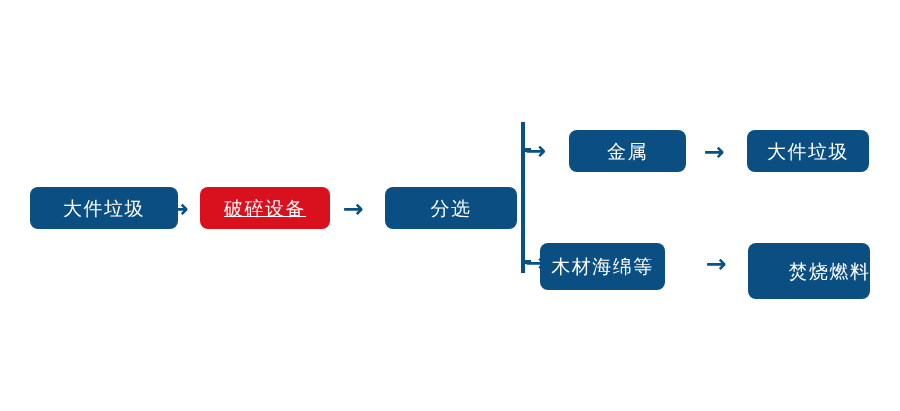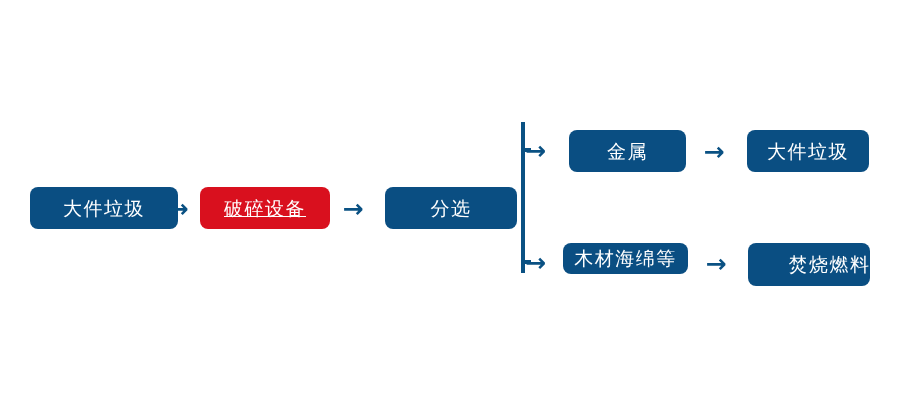--- a/index.html
+++ b/index.html
@@ -79,23 +79,23 @@
   #branch-arrow-bot{ left: 525px; top: 248px; width: 34px;  height: 28px; }
   #branch-stub-top { left: 521px; top: 148px; width: 10px;  height: 4px; }
   #branch-stub-bot { left: 521px; top: 260px; width: 10px;  height: 4px; }
 
   
   #node-metal      { left: 569px; top: 130px; width: 117px; height: 42px; }
   #arrow-3         { left: 698px; top: 137px; width: 32px;  height: 28px; }
   #node-recycle    { left: 747px; top: 130px; width: 122px; height: 42px; }
 
   
-  #node-wood       { left: 563px; top: 243px; width: 125px; height: 31px; }
+  #node-wood       { left: 540px; top: 243px; width: 125px; height: 47px; }
   #arrow-4         { left: 700px; top: 249px; width: 32px;  height: 28px; }
-  #node-fuel       { left: 748px; top: 243px; width: 122px; height: 43px; padding-left: 47px; }
+  #node-fuel       { left: 748px; top: 243px; width: 122px; height: 56px; padding-left: 47px; }
 </style>
 </head>
 <body>
 
 <div id="flow-canvas">
 
   <div class="node blue" id="node-bulky">大件垃圾</div>
 
   <div class="arrow" id="arrow-1">→</div>
 

